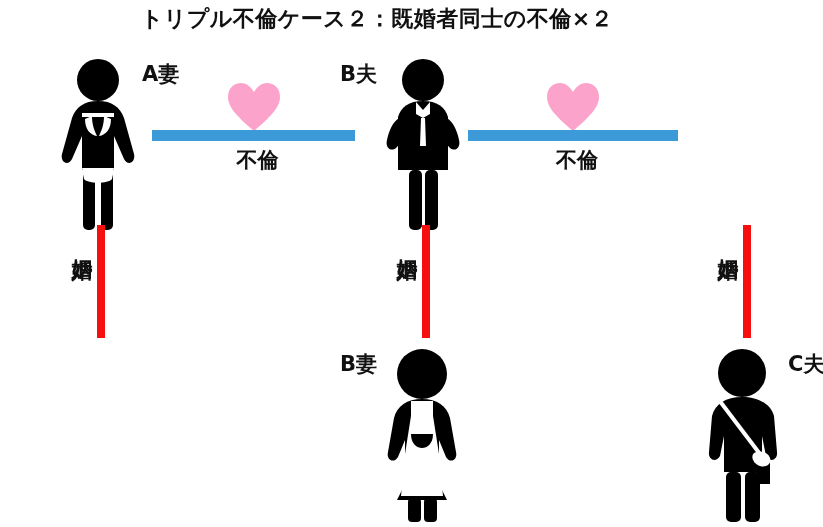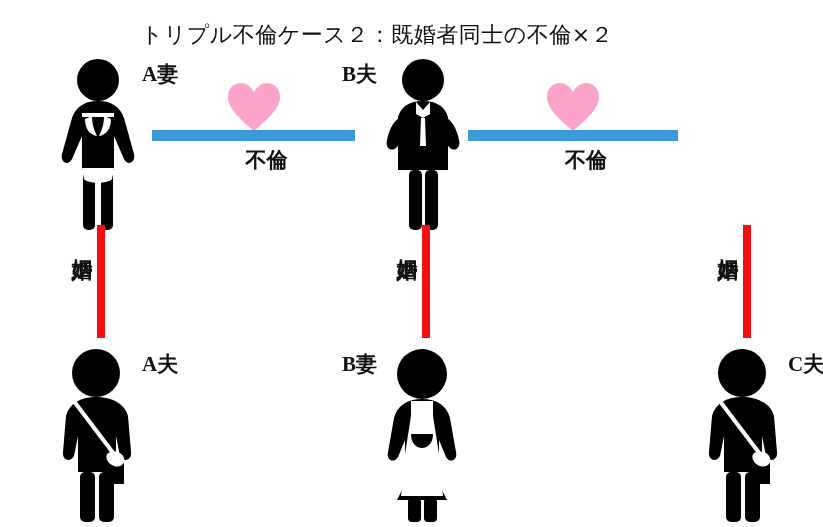--- a/index.html
+++ b/index.html
@@ -15,37 +15,36 @@
     position: relative;
     width: 823px;
     height: 527px;
     background: #ffffff;
     overflow: hidden;
   }
 
   
   .title {
     position: absolute;
-    top: 20px;
+    top: 4px;
     left: 0;
     width: 754px;
     text-align: center;
     font-size: 22px;
-    font-weight: normal;
+    font-weight: bold;
     letter-spacing: 0.5px;
     color: #111111;
     white-space: nowrap;
   }
 
   
   .person {
     position: absolute;
     width: 120px;
     height: 175px;
-    font-family: Liberation Serif, serif;
   }
   .person .figure {
     position: absolute;
     left: 0;
     top: 0;
     width: 120px;
     height: 175px;
   }
   .person .plabel {
     position: absolute;
@@ -74,21 +73,21 @@
   .affair .heart {
     position: absolute;
     left: 50%;
     top: 0px;
     width: 54px;
     height: 50px;
     margin-left: -27px;
   }
   .affair .alabel {
     position: absolute;
-    left: 13px;
+    left: 4px;
     top: 64px;
     width: 100%;
     text-align: center;
     font-size: 21px;
     font-weight: bold;
     color: #111111;
     white-space: nowrap;
   }
 
   
@@ -198,59 +197,39 @@
   <div class="marriage" style="left:378px; top:225px;">
     <span class="mlabel side-left">婚姻</span>
     <span class="vbar"></span>
   </div>
 
   <div class="marriage" style="left:699px; top:225px;">
     <span class="mlabel side-left">婚姻</span>
     <span class="vbar"></span>
   </div>
 
-  <div class="person" style="left:38px; top:348px;">
+
+  <div class="person" style="left:684px; top:348px;">
     <span class="figure">
       <svg width="120" height="175" viewBox="0 0 120 175">
         <g fill="#000000">
           <circle cx="58" cy="25" r="24"></circle>
           <path d="M58 49 C42 49 31 56 28 68 L25 104 C24 112 32 115 36 108 L40 88 L40 124 L78 124 L78 88 L82 108 C86 115 94 112 93 104 L90 68 C87 56 74 49 58 49 Z"></path>
           <rect x="42" y="124" width="15" height="50" rx="5"></rect>
           <rect x="61" y="124" width="15" height="50" rx="5"></rect>
           <path d="M72 108 L86 108 L86 136 L72 136 Z"></path>
         </g>
         <g stroke="#ffffff" stroke-width="4" fill="none">
           <path d="M35 52 L79 110"></path>
         </g>
         <g fill="#ffffff">
           <path d="M70 105 C76 102 84 104 86 110 C88 116 82 120 76 118 C70 116 66 109 70 105 Z"></path>
         </g>
       </svg>
     </span>
-    <span class="plabel right">A夫</span>
-  </div>
-
-  <div class="person" style="left:684px; top:348px;">
-    <span class="figure">
-      <svg width="120" height="175" viewBox="0 0 120 175">
-        <g fill="#000000">
-          <circle cx="58" cy="25" r="24"></circle>
-          <path d="M58 49 C42 49 31 56 28 68 L25 104 C24 112 32 115 36 108 L40 88 L40 124 L78 124 L78 88 L82 108 C86 115 94 112 93 104 L90 68 C87 56 74 49 58 49 Z"></path>
-          <rect x="42" y="124" width="15" height="50" rx="5"></rect>
-          <rect x="61" y="124" width="15" height="50" rx="5"></rect>
-          <path d="M72 108 L86 108 L86 136 L72 136 Z"></path>
-        </g>
-        <g stroke="#ffffff" stroke-width="4" fill="none">
-          <path d="M35 52 L79 110"></path>
-        </g>
-        <g fill="#ffffff">
-          <path d="M70 105 C76 102 84 104 86 110 C88 116 82 120 76 118 C70 116 66 109 70 105 Z"></path>
-        </g>
-      </svg>
-    </span>
     <span class="plabel right">C夫</span>
   </div>
 
   <div class="person" style="left:363px; top:348px;">
     <span class="figure">
       <svg width="120" height="175" viewBox="0 0 120 175">
         <g fill="#000000">
           <circle cx="59" cy="26" r="25"></circle>
           <path d="M59 51 C44 51 34 58 31 70 L25 104 C23 112 31 116 35 109 L42 92 L42 142 L76 142 L76 92 L83 109 C87 116 95 112 93 104 L87 70 C84 58 74 51 59 51 Z"></path>
           <path d="M40 140 L78 140 L84 152 L34 152 Z"></path>

